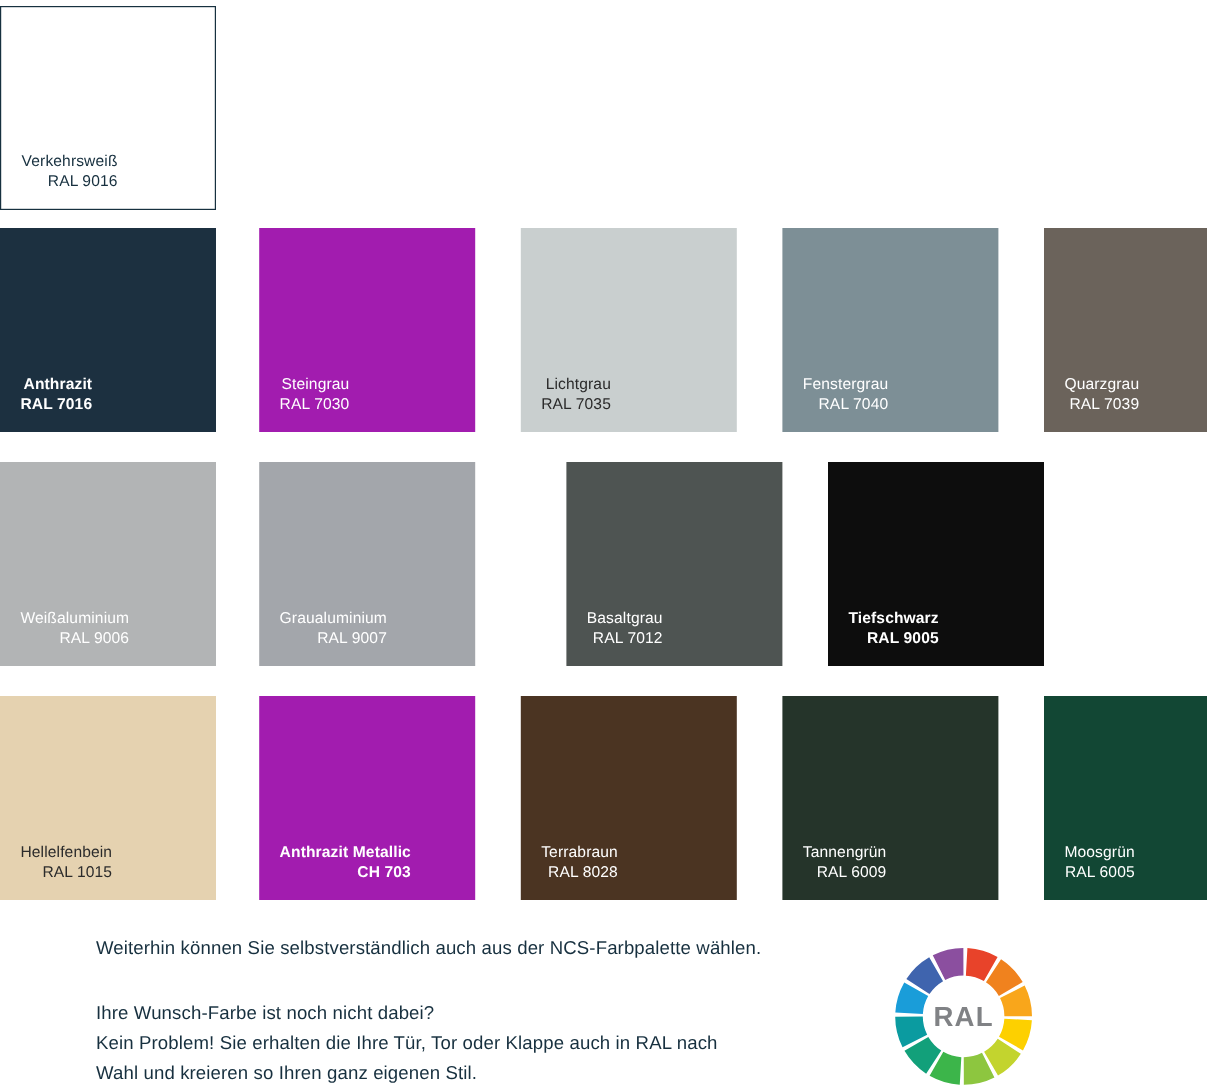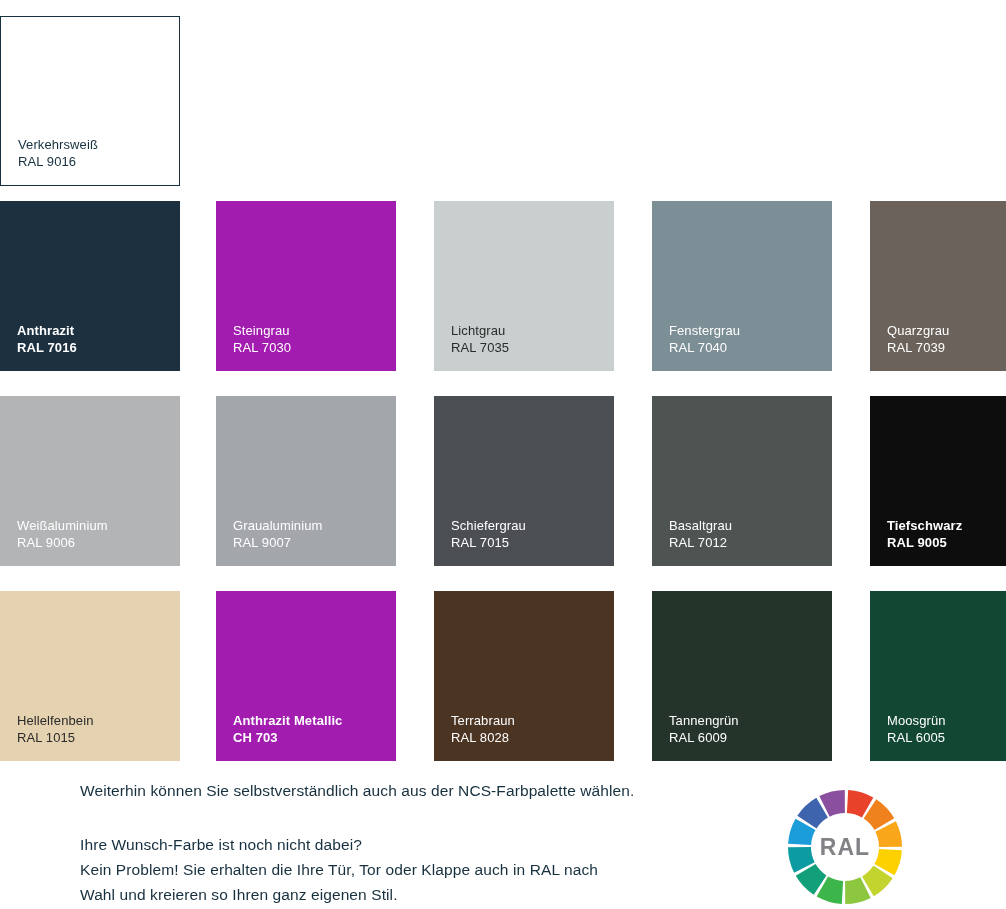--- a/index.html
+++ b/index.html
@@ -14,22 +14,23 @@
     height: 909px;
     position: relative;
     font-family: "Liberation Sans", "DejaVu Sans", sans-serif;
     overflow: hidden;
   }
 
   
   #swatch-grid {
     position: absolute;
     left: 0;
-    top: 11px;
-    width: 1006px;
+    top: 0;
+    width: 1006px;
+    text-align: right;
   }
 
   .swatch-row {
     display: flex;
     width: 1006px;
     margin: 0;
     padding: 0;
   }
 
   .swatch {
@@ -83,21 +84,21 @@
     font-size: 15.5px;
     color: #17303f;
     line-height: 1.62;
     letter-spacing: 0.1px;
   }
   #wunsch-block span { display: block; }
 
   
   #ral-logo {
     position: absolute;
-    left: 786px;
+    left: 744px;
     top: 788px;
     width: 118px;
     height: 118px;
   }
   #ral-logo svg { display: block; }
 </style>
 </head>
 <body>
 
 <div id="swatch-grid">
@@ -156,26 +157,20 @@
       </div>
     </div>
     <div class="col-gap"></div>
     <div class="swatch" style="background: rgb(163, 166, 171);">
       <div class="swatch-label" style="color: rgb(255, 255, 255);">
         <span class="swatch-name">Graualuminium</span>
         <span class="swatch-code">RAL 9007</span>
       </div>
     </div>
     <div class="col-gap-b"></div>
-    <div class="swatch" style="background: rgb(75, 79, 84);">
-      <div class="swatch-label" style="color: rgb(255, 255, 255);">
-        <span class="swatch-name">Schiefergrau</span>
-        <span class="swatch-code">RAL 7015</span>
-      </div>
-    </div>
     <div class="col-gap-b"></div>
     <div class="swatch" style="background: rgb(78, 84, 82);">
       <div class="swatch-label" style="color: rgb(255, 255, 255);">
         <span class="swatch-name">Basaltgrau</span>
         <span class="swatch-code">RAL 7012</span>
       </div>
     </div>
     <div class="col-gap-b"></div>
     <div class="swatch" style="background: rgb(13, 13, 13);">
       <div class="swatch-label" style="color: rgb(255, 255, 255); font-weight: bold;">

